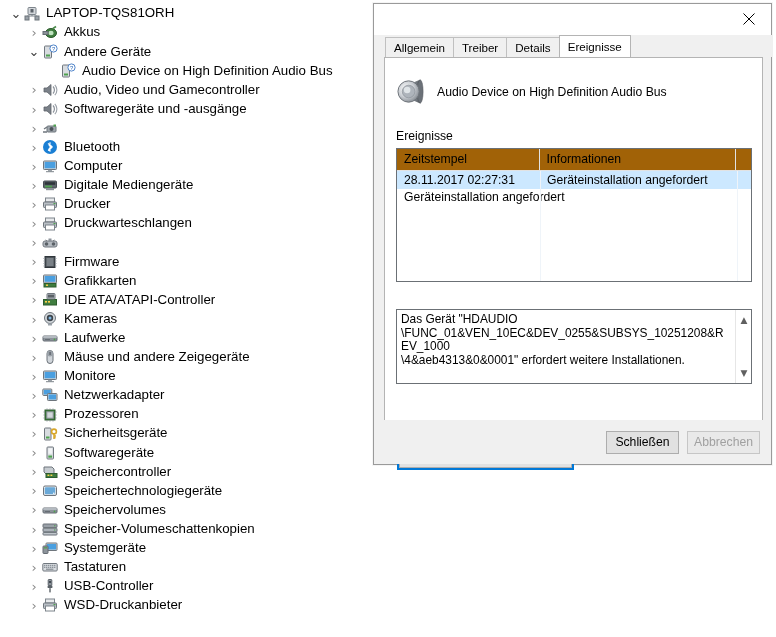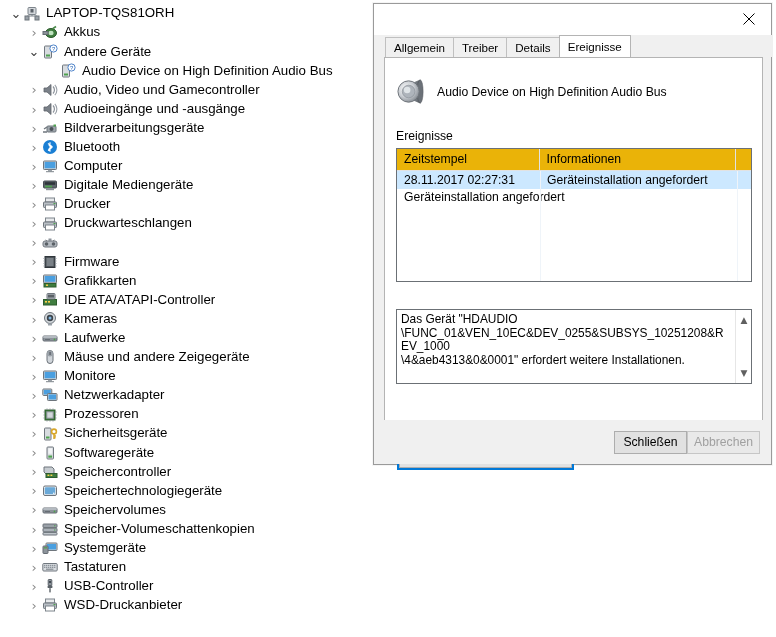--- a/index.html
+++ b/index.html
@@ -143,21 +143,21 @@
     left: 11px; top: 90px;
     width: 356px; height: 134px;
     border: 1px solid #6b7075;
     background: #ffffff;
     overflow: hidden;
   }
   #lv-head {
     display: flex;
     height: 22px;
     border-bottom: 1px solid #e2e2e2;
-    background: #eab308;
+    background: #a16207;
   }
   .lv-th {
     font-size: 12.2px;
     color: #000;
     padding: 3px 0 0 7px;
     border-right: 1px solid #e2e2e2;
     height: 22px;
   }
   .lv-th.c1 { width: 143px; }
   .lv-th.c2 { width: 197px; }
@@ -240,21 +240,21 @@
   
   #footer {
     position: absolute;
     left: 0; bottom: 0;
     width: 397px; height: 44px;
     background: #f0f0f0;
     display: flex;
     align-items: center;
     justify-content: flex-end;
     padding-right: 11px;
-    gap: 0;
+    gap: 8px;
     text-align: center;
   }
   .dlg-btn {
     width: 73px; height: 23px;
     font-size: 12.2px;
     background: #e1e1e1;
     border: 1px solid #adadad;
     color: #000;
     display: flex; align-items: center; justify-content: center;
     cursor: default;
@@ -328,33 +328,32 @@
     </div>
     <div class="row" style="padding-left: 26px;">
       <span class="twisty" style="font-size: 13px; color: rgb(138, 138, 138);">›</span>
       <span class="ico">
         <svg viewBox="0 0 16 16">
           <path d="M2 6 H5 L9 2.5 V13.5 L5 10 H2 Z" fill="#7b8189" stroke="#5d636a" stroke-width="0.8"></path>
           <path d="M11 4.5 a5 5 0 0 1 0 7" stroke="#8a9099" fill="none" stroke-width="1.2"></path>
           <path d="M12.8 2.8 a7.5 7.5 0 0 1 0 10.4" stroke="#9aa0a8" fill="none" stroke-width="1.1"></path>
         </svg>
       </span>
-      <span class="lbl">Audioeingänge und -ausgänge</span>
+      <span class="lbl">Softwaregeräte und -ausgänge</span>
     </div>
     <div class="row" style="padding-left: 26px;">
       <span class="twisty" style="font-size: 13px; color: rgb(138, 138, 138);">›</span>
       <span class="ico">
         <svg viewBox="0 0 16 16">
           <rect x="5" y="6" width="9" height="6" rx="1" fill="#9fa6ad" stroke="#6f767d"></rect>
           <circle cx="9.5" cy="9" r="2" fill="#4a5158"></circle>
           <path d="M1 12 H5 M2 9 L5 7" stroke="#6f767d" stroke-width="1.4" fill="none"></path>
           <rect x="11.5" y="4.5" width="2.5" height="2" fill="#4fa24f"></rect>
         </svg>
       </span>
-      <span class="lbl">Bildverarbeitungsgeräte</span>
     </div>
     <div class="row" style="padding-left: 26px;">
       <span class="twisty" style="font-size: 13px; color: rgb(138, 138, 138);">›</span>
       <span class="ico">
         <svg viewBox="0 0 16 16">
           <circle cx="8" cy="8" r="7" fill="#1a7fd4"></circle>
           <path d="M6 4.5 L10 7.5 L6.5 10.5 M6.5 5.5 L10 8.5 L6 11.5 M8 3.2 V12.8" stroke="#ffffff" stroke-width="1.1" fill="none"></path>
         </svg>
       </span>
       <span class="lbl">Bluetooth</span>

